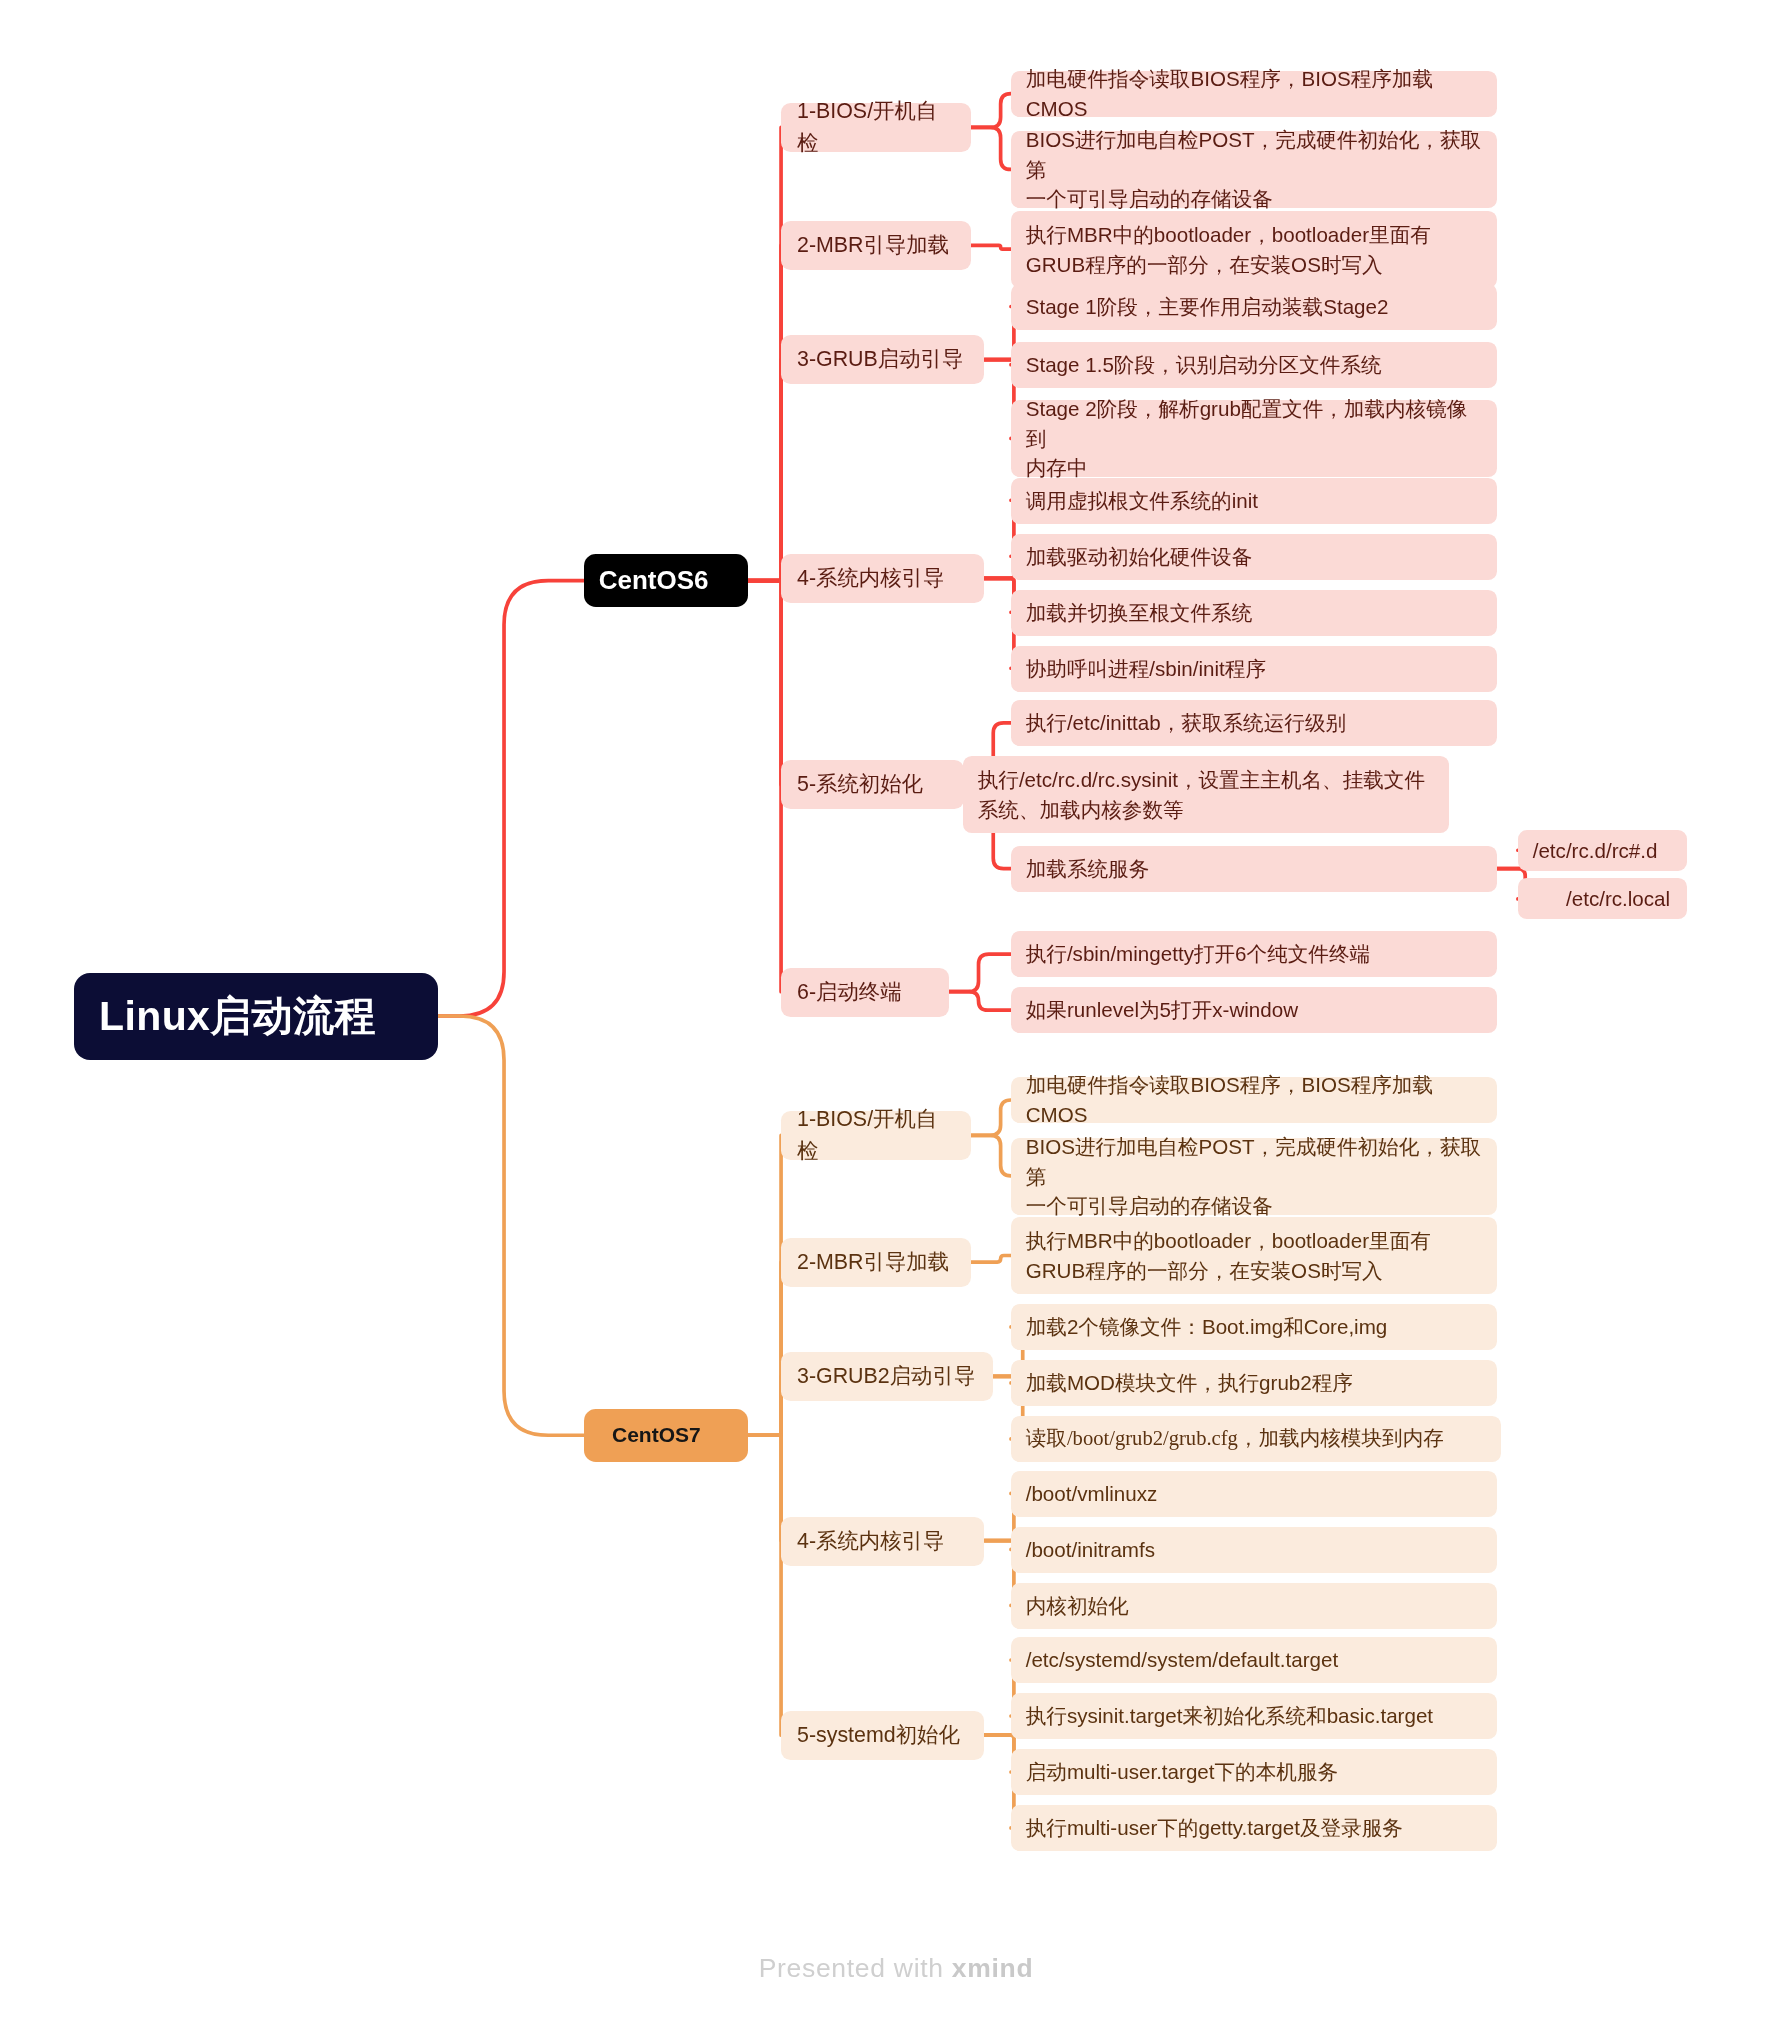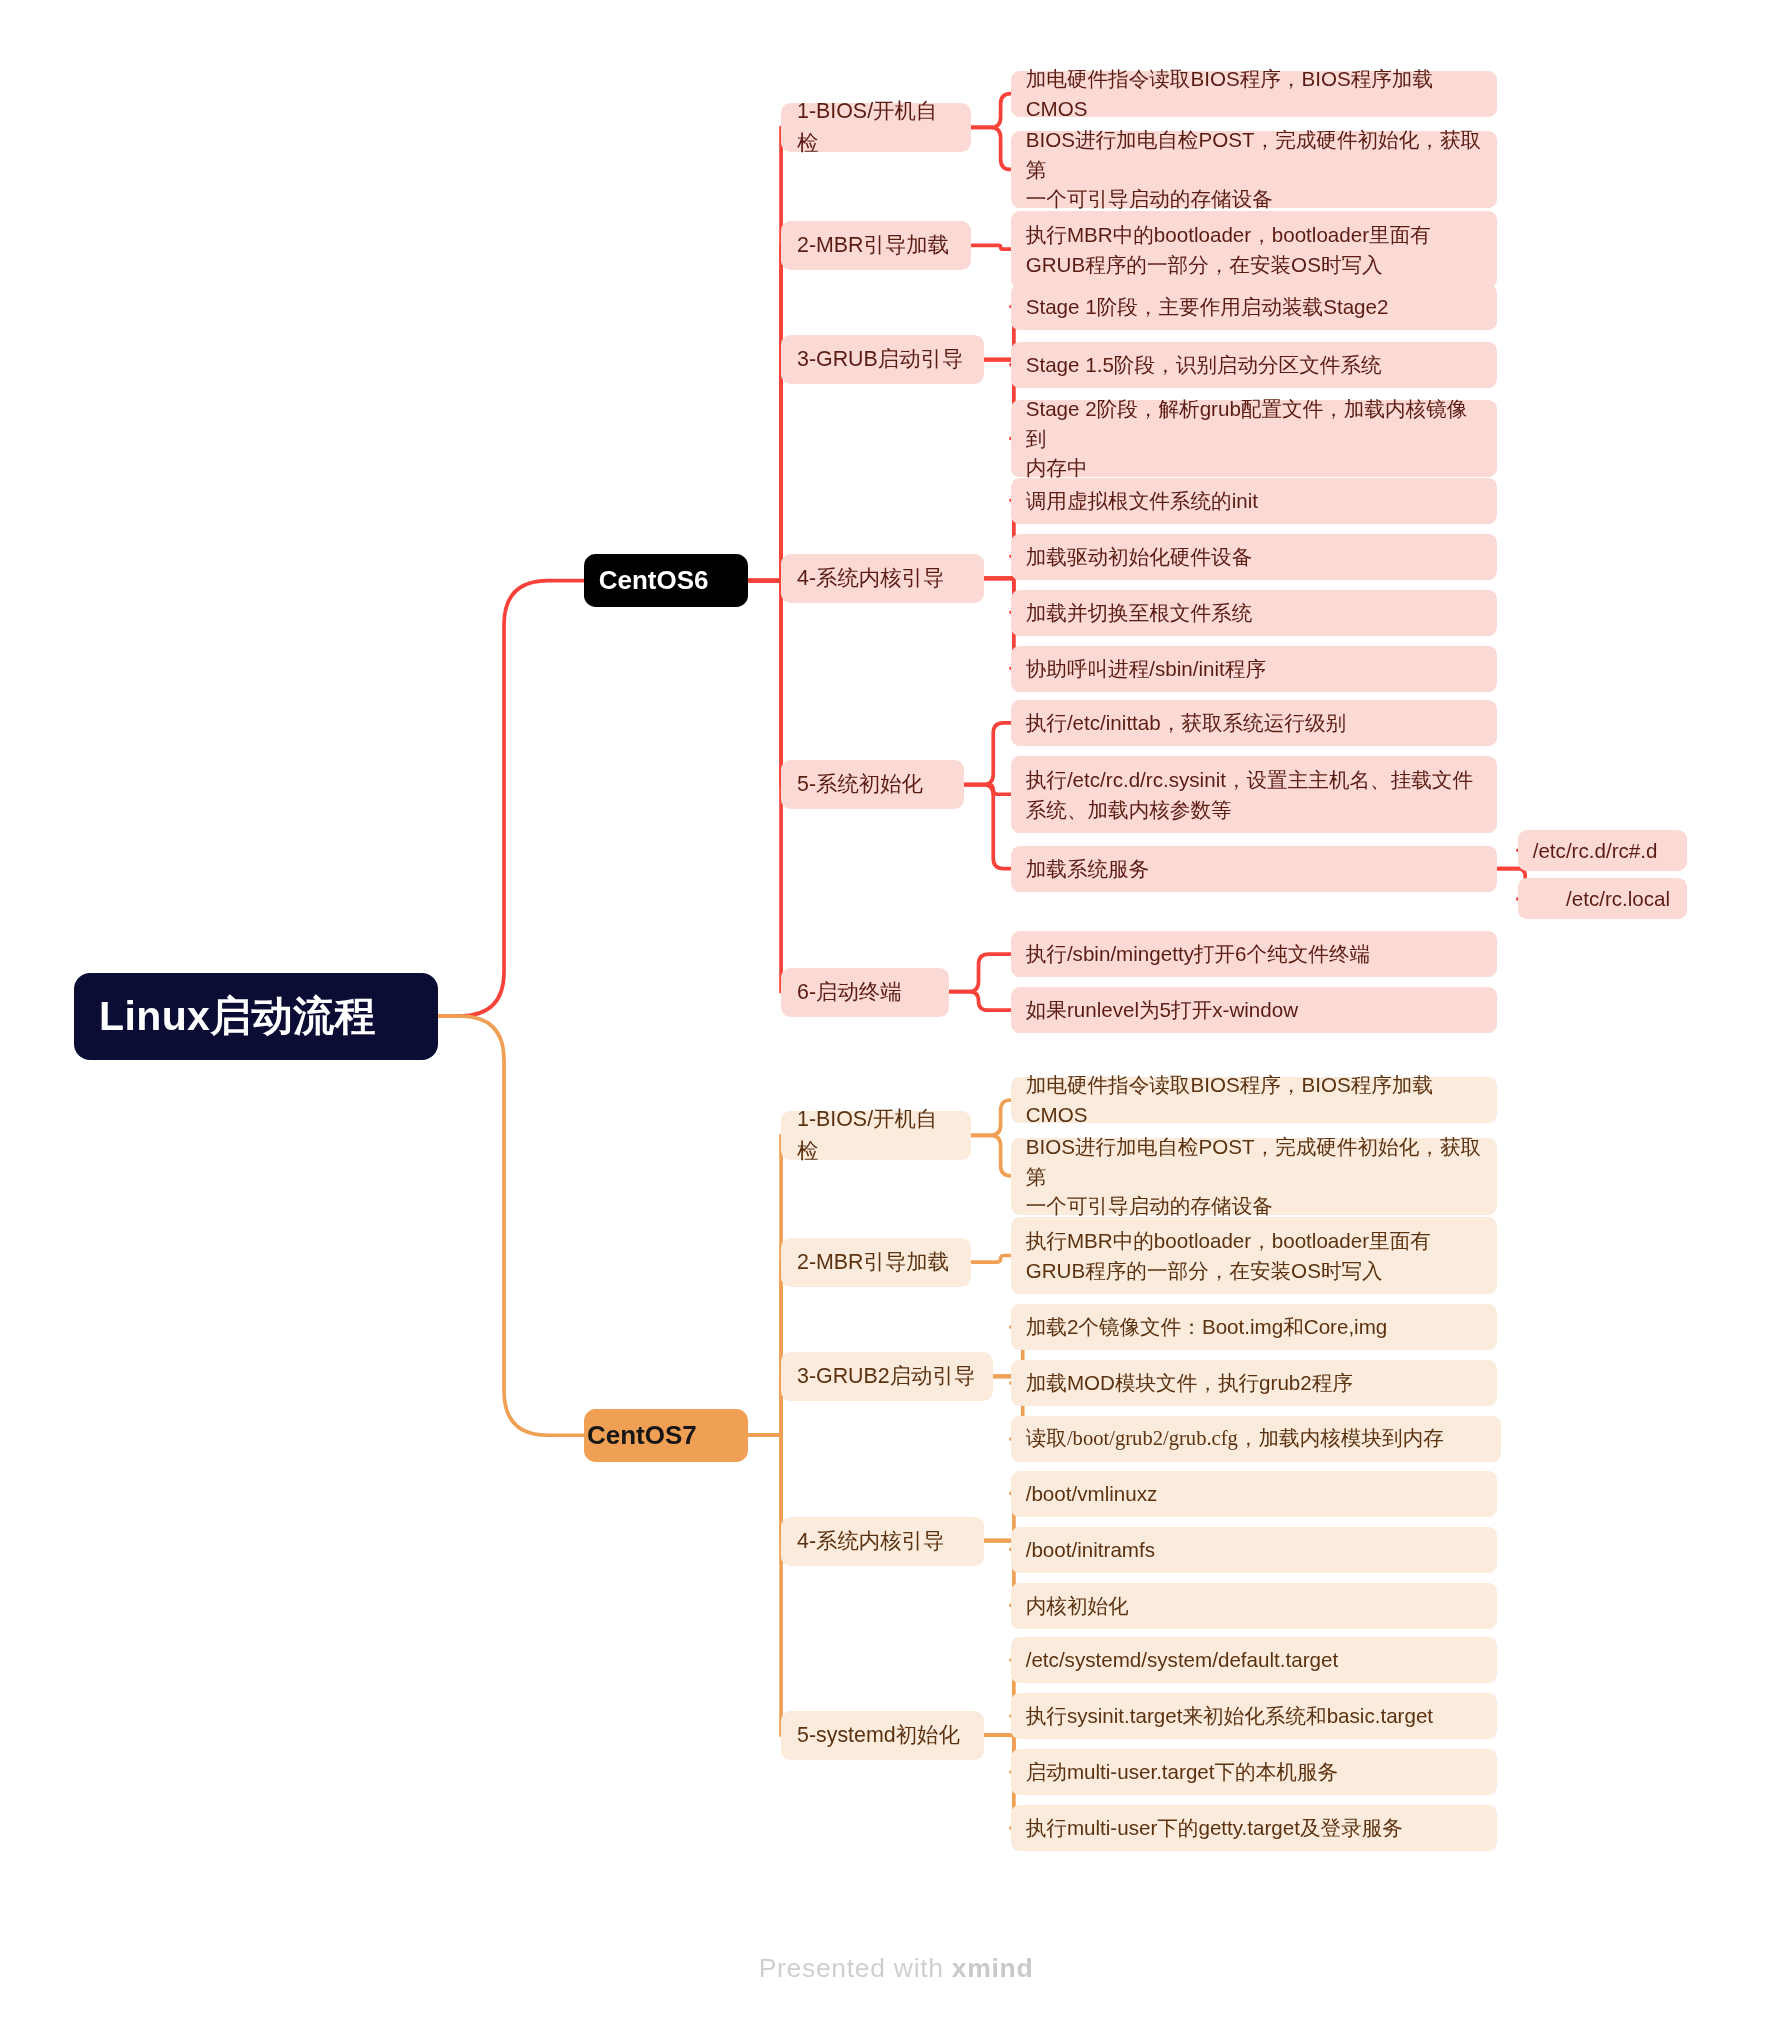--- a/index.html
+++ b/index.html
@@ -48,25 +48,25 @@
     color: #ffffff;
     font-size: 26px;
     font-weight: bold;
     border-radius: 11.8px;
     justify-content: center;
     padding: 0 14.7px;
   }
   .node.branch-orange {
     background: #EFA055;
     color: #161616;
-    font-size: 26px;
+    font-size: 21px;
     font-weight: bold;
     border-radius: 11.8px;
     justify-content: center;
-    padding: 0 3px;
+    padding: 0 28px;
   }
 
   
   .node.topic-red {
     background: #FBDAD6;
     color: #5A1C12;
     font-size: 21.4px;
     padding: 0 16px;
     border-radius: 9.6px;
   }
@@ -225,21 +225,21 @@
       </div>
       <div class="node leaf-red" style="left: 1011px; top: 646px; width: 486px; height: 46px;">
         <span class="txt">协助呼叫进程/sbin/init程序</span>
       </div>
       <div class="node topic-red" style="left: 781px; top: 760px; width: 183px; height: 49px;">
         <span class="txt">5-系统初始化</span>
       </div>
       <div class="node leaf-red" style="left: 1011px; top: 700px; width: 486px; height: 46px;">
         <span class="txt">执行/etc/inittab，获取系统运行级别</span>
       </div>
-      <div class="node leaf-red" style="left: 1011px; top: 756px; width: 486px; height: 77px;">
+      <div class="node leaf-red" style="left: 963px; top: 756px; width: 486px; height: 77px;">
         <span class="txt">执行/etc/rc.d/rc.sysinit，设置主主机名、挂载文件
 系统、加载内核参数等</span>
       </div>
       <div class="node leaf-red" style="left: 1011px; top: 846px; width: 486px; height: 46px;">
         <span class="txt">加载系统服务</span>
       </div>
       <div class="node subleaf-red" style="left: 1518px; top: 830px; width: 169px; height: 41px; border-radius: 9px;">
         <span class="txt">/etc/rc.d/rc#.d</span>
       </div>
       <div class="node subleaf-red" style="left: 1518px; top: 878px; width: 169px; height: 41px; padding-left: 48px;">

